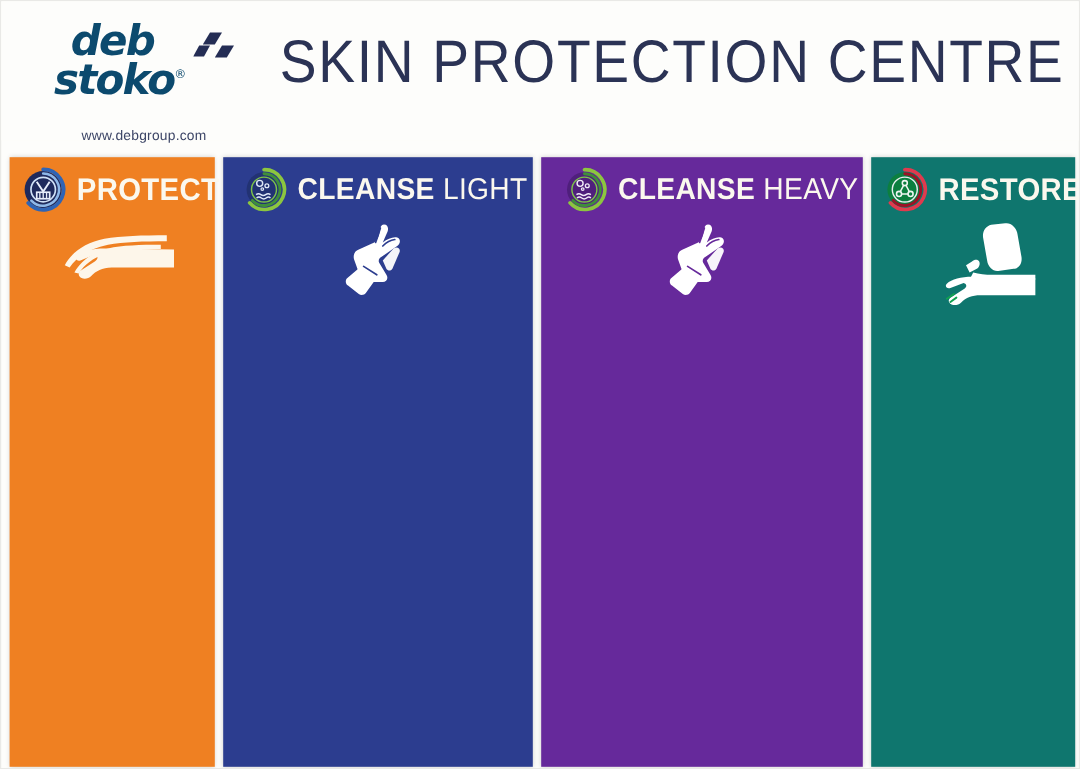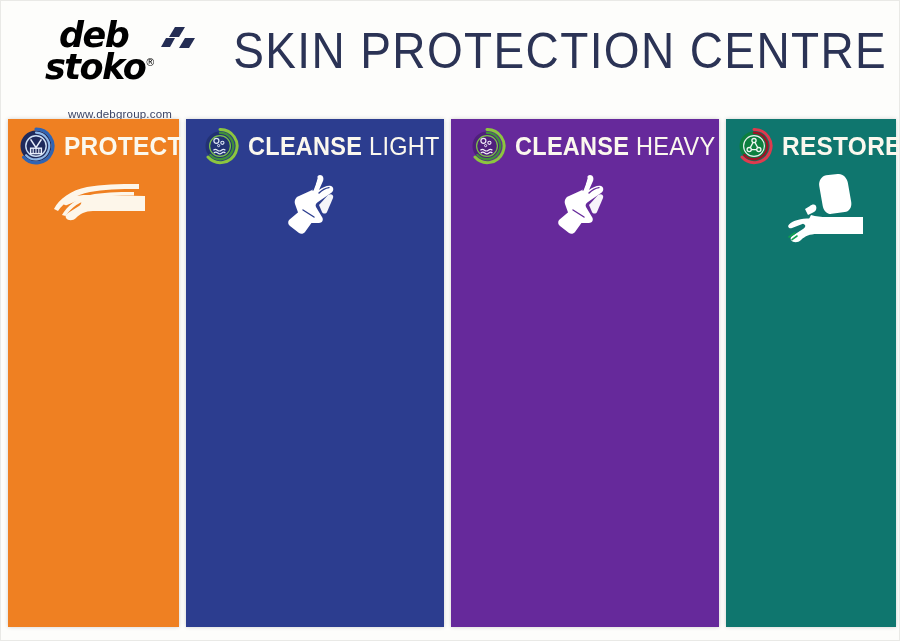--- a/index.html
+++ b/index.html
@@ -31,21 +31,21 @@
     position: absolute;
     left: 44px;
     top: 18px;
     width: 150px;
     text-align: center;
   }
   .logo-word {
     font-family: "DejaVu Sans", sans-serif;
     font-style: italic;
     font-weight: bold;
-    color: #000000;
+    color: #0c4a6e;
     letter-spacing: -1.5px;
     line-height: 0.92;
   }
   .logo-deb {
     font-size: 35px;
     display: block;
     text-align: left;
     padding-left: 14px;
     position: relative;
   }
@@ -94,21 +94,21 @@
     color: #2b3355;
     transform: scaleX(0.92);
     transform-origin: center center;
     white-space: nowrap;
   }
 
   
   #panels {
     position: absolute;
     left: 0;
-    top: 118px;
+    top: 130px;
     width: 826px;
     height: 508px;
     padding-left: 22px;
   }
   .panel {
     position: absolute;
     top: 0;
     height: 508px;
     box-shadow: 0 0 4px rgba(0,0,0,0.18);
   }

